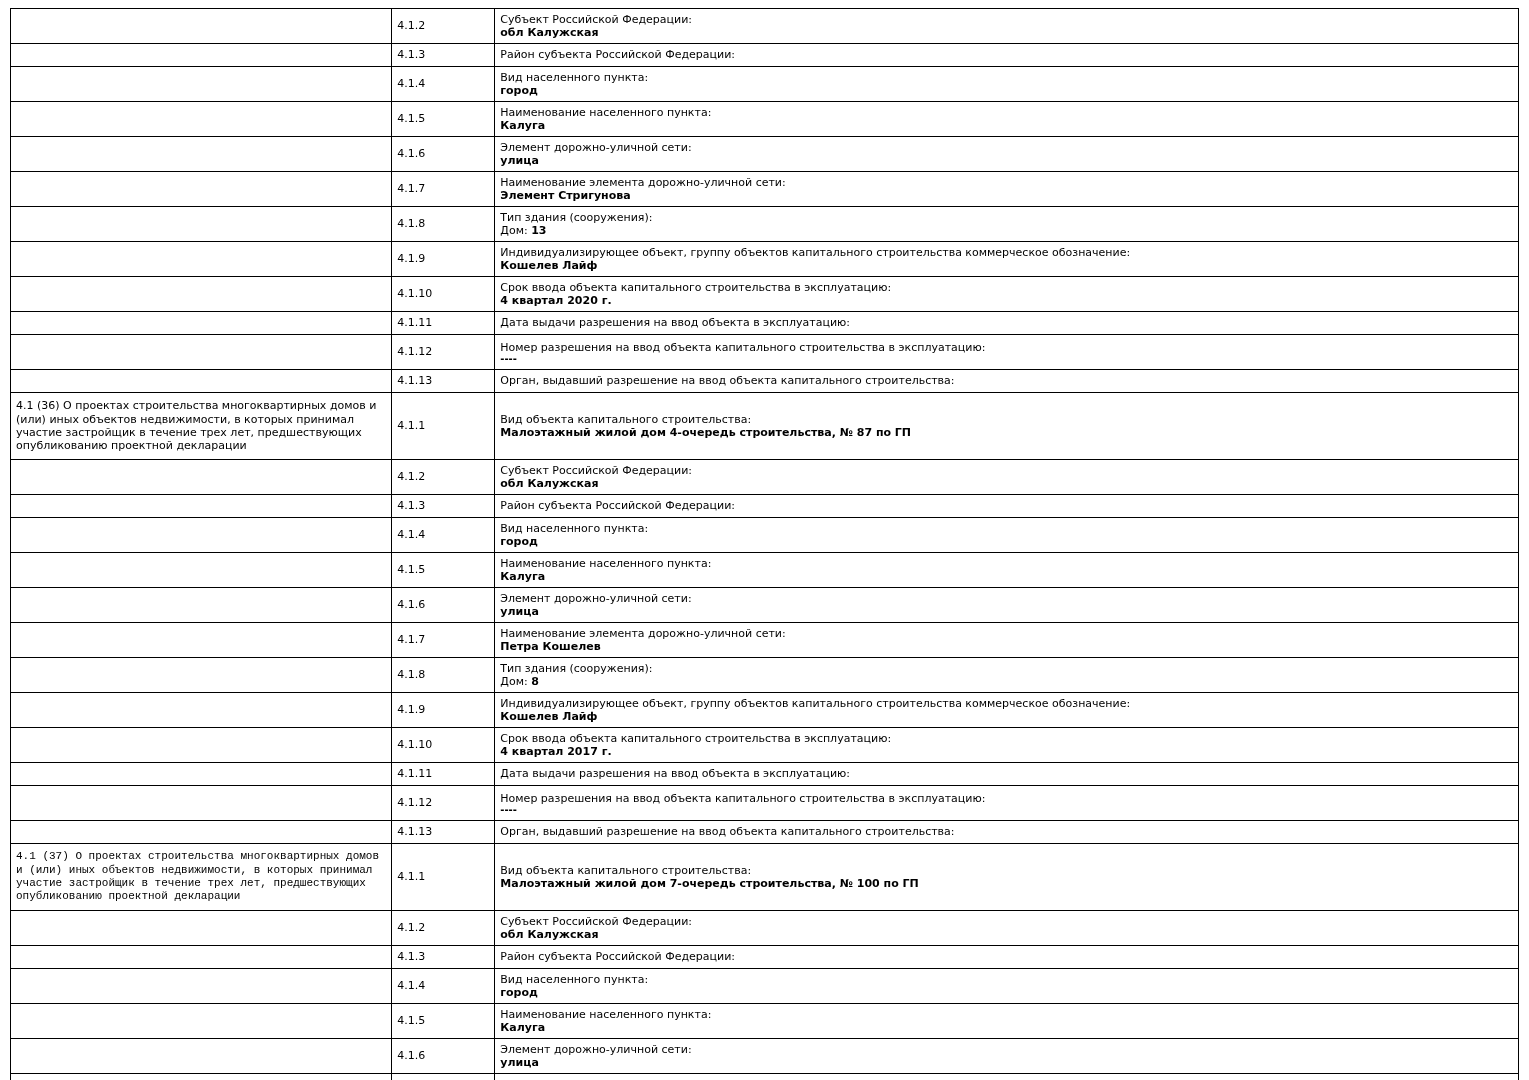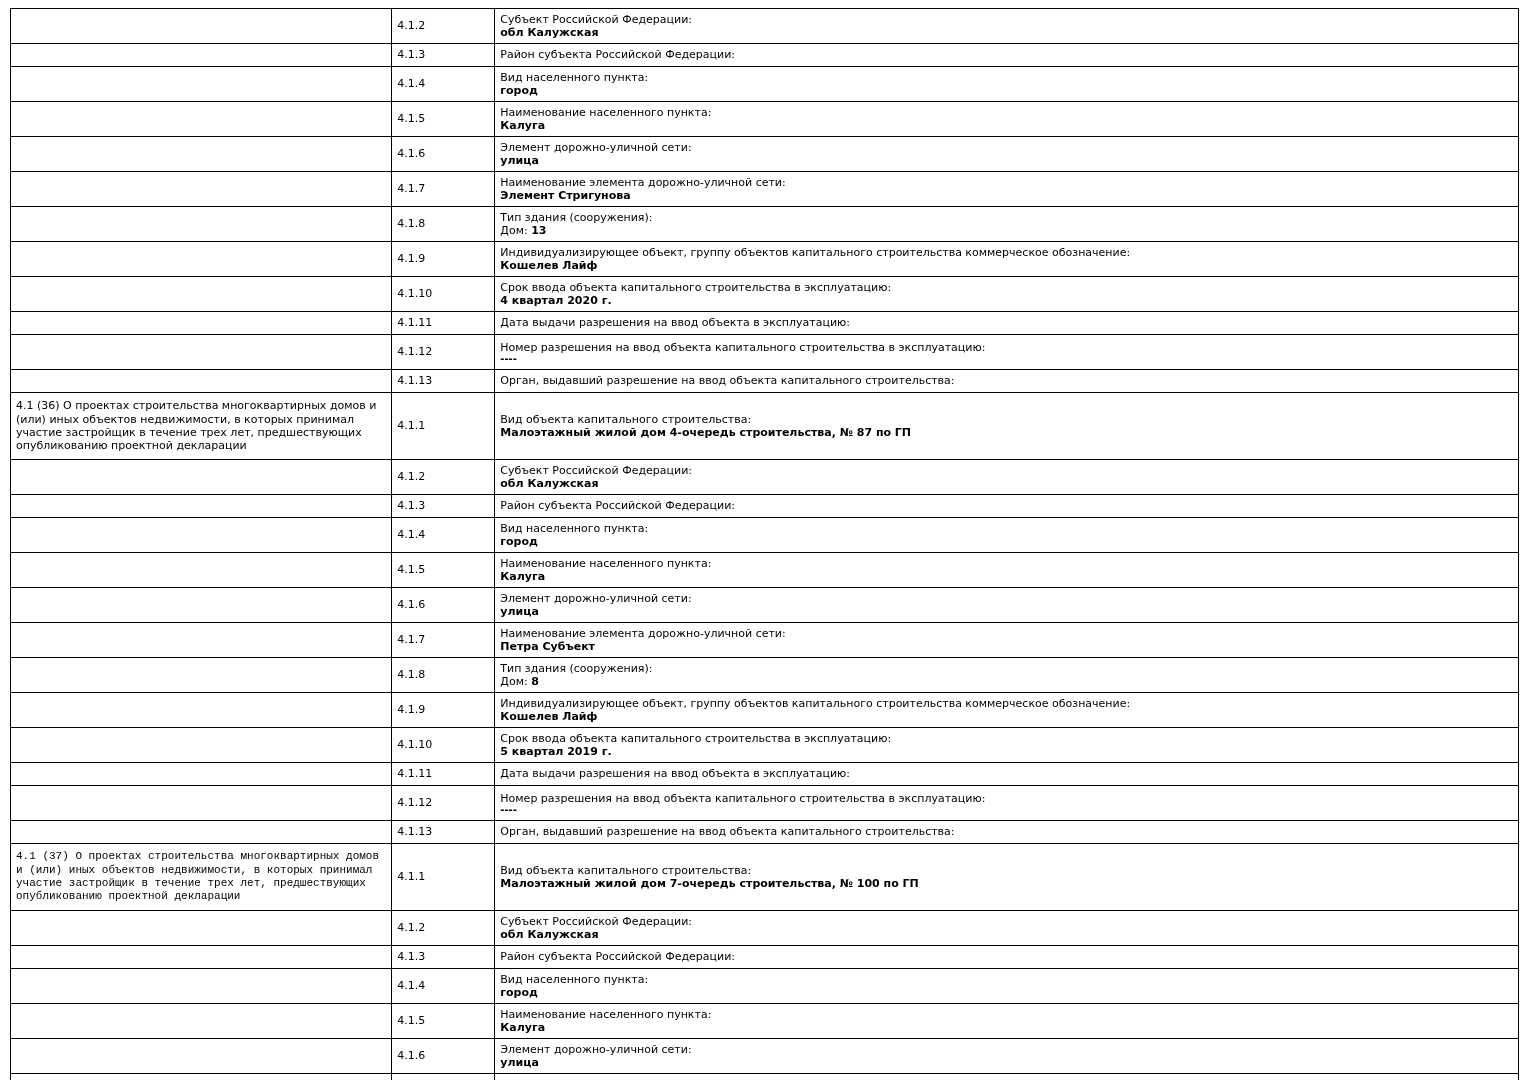--- a/index.html
+++ b/index.html
@@ -227,21 +227,21 @@
           <td class="body-cell">
             <span class="lbl">Элемент дорожно-уличной сети:</span>
             <span class="val">улица</span>
           </td>
         </tr>
         <tr class="row-double">
           <td class="section-cell empty-sec"></td>
           <td class="code-cell">4.1.7</td>
           <td class="body-cell">
             <span class="lbl">Наименование элемента дорожно-уличной сети:</span>
-            <span class="val">Петра Субъект</span>
+            <span class="val">Петра Кошелев</span>
           </td>
         </tr>
         <tr class="row-double">
           <td class="section-cell empty-sec"></td>
           <td class="code-cell">4.1.8</td>
           <td class="body-cell">
             <span class="lbl">Тип здания (сооружения):</span>
             <span class="lbl">Дом: <span class="val-inline">8</span></span>
           </td>
         </tr>
@@ -251,21 +251,21 @@
           <td class="body-cell">
             <span class="lbl">Индивидуализирующее объект, группу объектов капитального строительства коммерческое обозначение:</span>
             <span class="val">Кошелев Лайф</span>
           </td>
         </tr>
         <tr class="row-double">
           <td class="section-cell empty-sec"></td>
           <td class="code-cell">4.1.10</td>
           <td class="body-cell">
             <span class="lbl">Срок ввода объекта капитального строительства в эксплуатацию:</span>
-            <span class="val">5 квартал 2019 г.</span>
+            <span class="val">4 квартал 2017 г.</span>
           </td>
         </tr>
         <tr class="row-single">
           <td class="section-cell empty-sec"></td>
           <td class="code-cell">4.1.11</td>
           <td class="body-cell">
             <span class="lbl">Дата выдачи разрешения на ввод объекта в эксплуатацию:</span>
           </td>
         </tr>
         <tr class="row-double">

